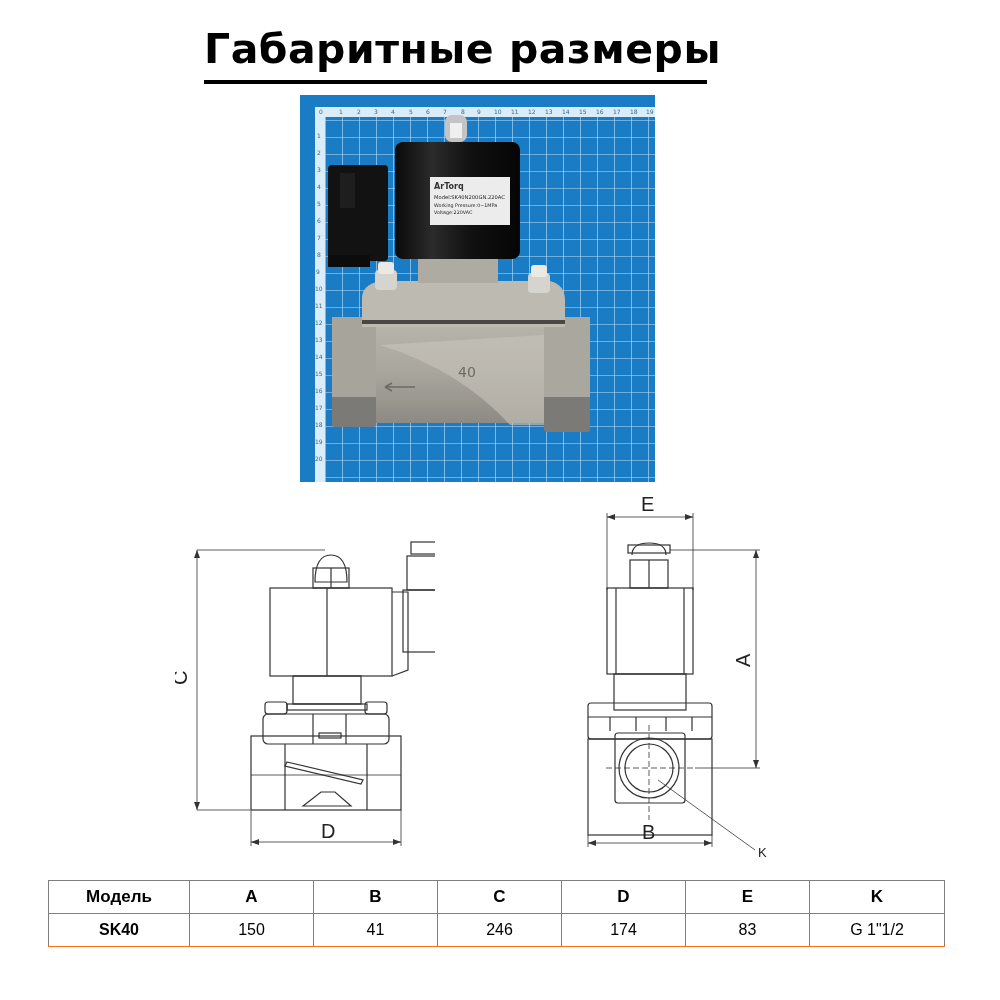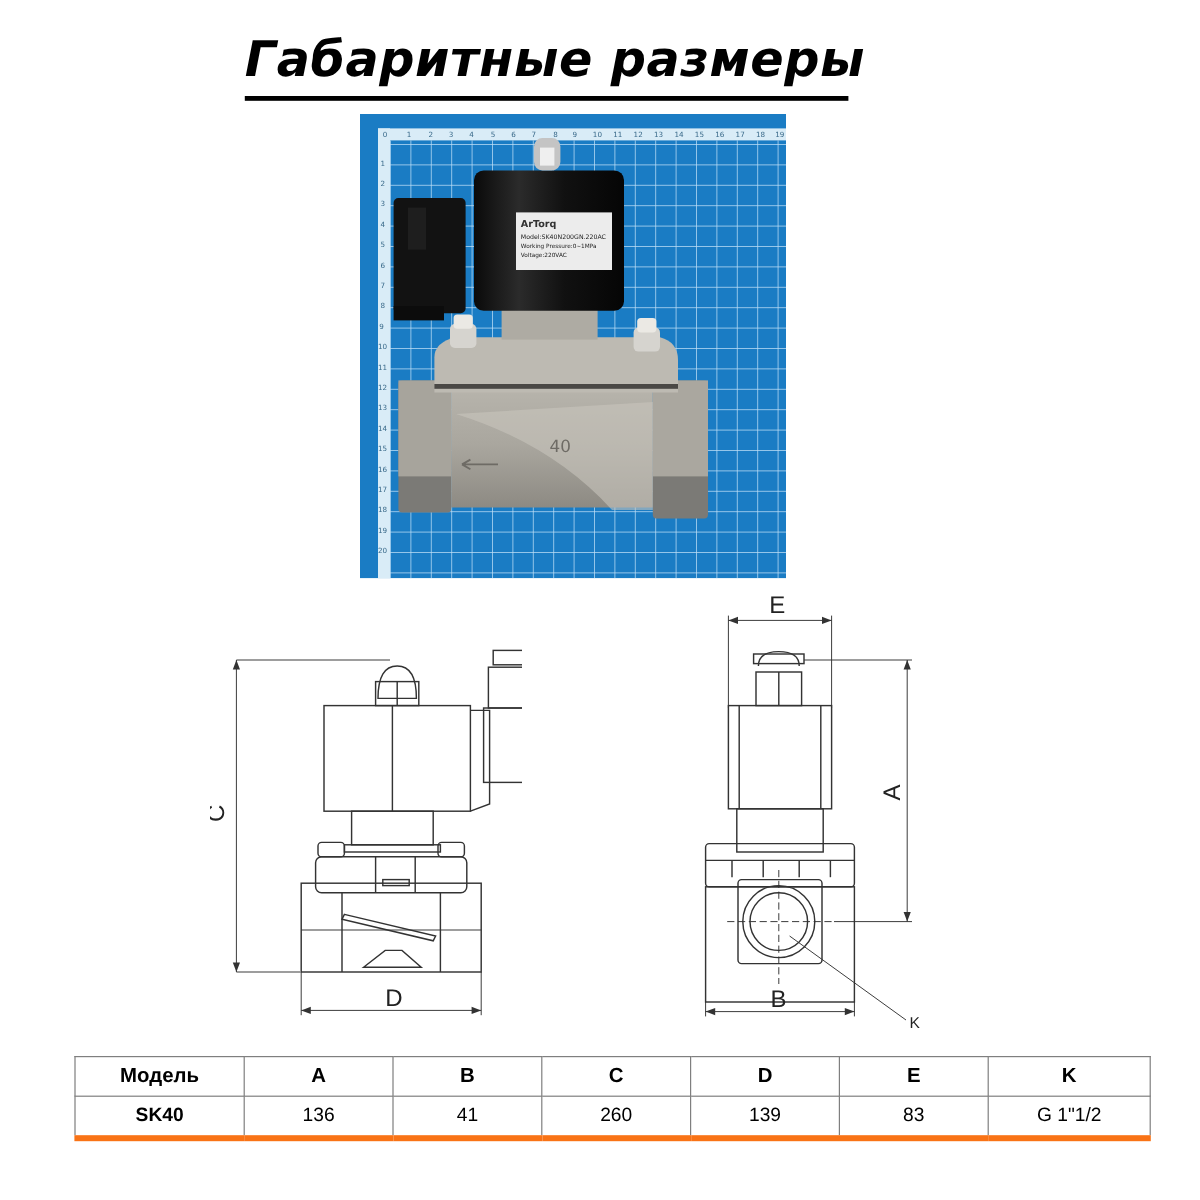--- a/index.html
+++ b/index.html
@@ -1,36 +1,36 @@
 <!DOCTYPE html>
 <html><head>
 <meta charset="utf-8">
 <style>
   html, body { margin: 0; padding: 0; background: #ffffff; }
   body { width: 1000px; height: 1000px; position: relative; overflow: hidden; font-family: "DejaVu Sans", sans-serif; color: #000; }
   .title {
     position: absolute; left: 204px; top: 24px;
     font-family: "DejaVu Sans", sans-serif; font-weight: bold; font-size: 41px;
-    letter-spacing: 0.5px; line-height: 50px; white-space: nowrap; font-style: italic;
+    letter-spacing: 0.5px; line-height: 50px; white-space: nowrap;
   }
   .title-underline { position: absolute; left: 204px; top: 80px; width: 503px; height: 4px; background: #000; }
   .photo { position: absolute; left: 300px; top: 95px; width: 355px; height: 387px; overflow: hidden; }
   .drawing-side { position: absolute; left: 175px; top: 530px; width: 260px; height: 330px; }
   .drawing-front { position: absolute; left: 570px; top: 495px; width: 220px; height: 370px; }
   .dim-label { font-family: "Liberation Sans", sans-serif; font-size: 20px; fill: #222; }
   table.specs {
-    position: absolute; left: 62px; top: 880px; width: 878px;
+    position: absolute; left: 48px; top: 880px; width: 878px;
     border-collapse: collapse; font-family: "Liberation Sans", sans-serif; table-layout: fixed;
   }
   table.specs th, table.specs td {
     border: 1px solid #7f7f7f; text-align: center; height: 32px; padding: 0; font-size: 16px;
   }
   table.specs th { font-weight: bold; font-size: 17px; }
   table.specs td.model { font-weight: bold; }
-  table.specs tr:last-child td { border-bottom: 5px solid #f97316; }
+  table.specs tr:last-child td { border-bottom: 1px solid #f97316; }
   table.specs th:first-child, table.specs td:first-child { border-left: 1px solid #7f7f7f; }
 </style>
 </head>
 <body>
 
 <div class="title">Габаритные размеры</div>
 <div class="title-underline"></div>
 
 <div class="photo">
   <svg width="355" height="387" viewBox="0 0 355 387" xmlns="http://www.w3.org/2000/svg">
@@ -252,21 +252,21 @@
       <th>B</th>
       <th>C</th>
       <th>D</th>
       <th>E</th>
       <th>K</th>
     </tr>
   </thead>
   <tbody>
     <tr>
       <td class="model">SK40</td>
-      <td>136</td>
+      <td>150</td>
       <td>41</td>
-      <td>260</td>
-      <td>139</td>
+      <td>246</td>
+      <td>174</td>
       <td>83</td>
       <td>G 1"1/2</td>
     </tr>
   </tbody>
 </table>
 
 </body></html>

